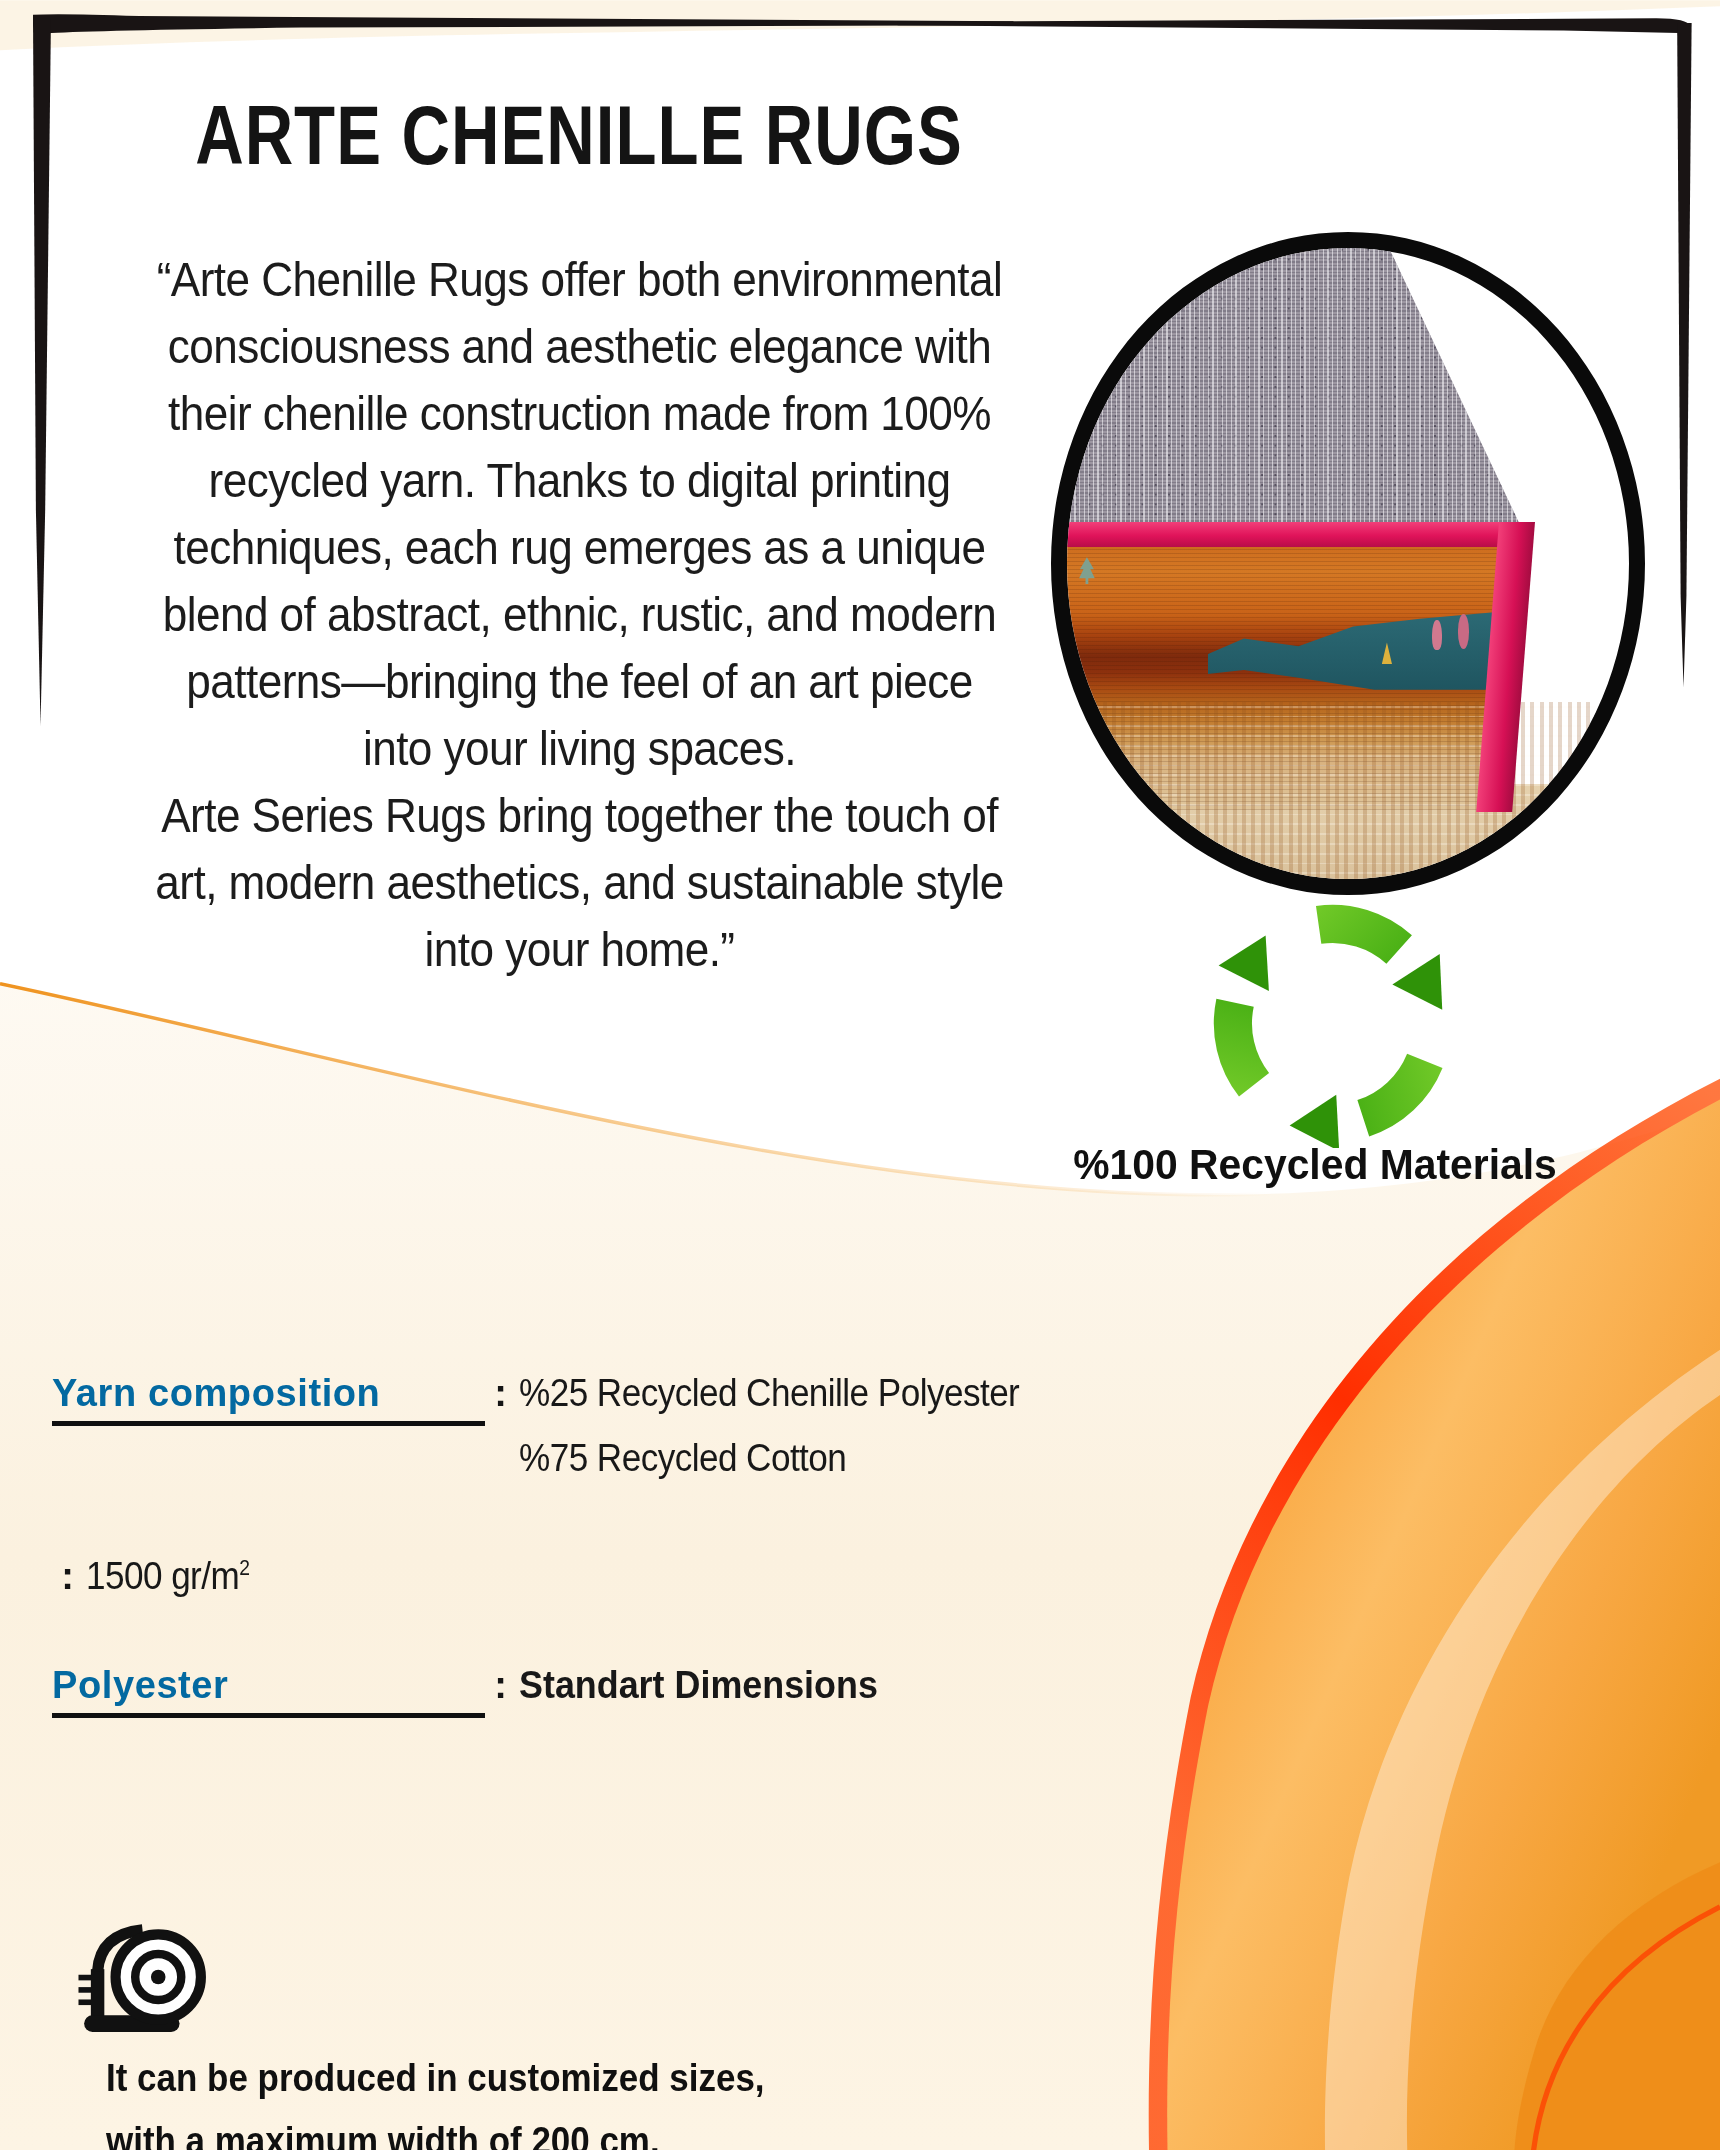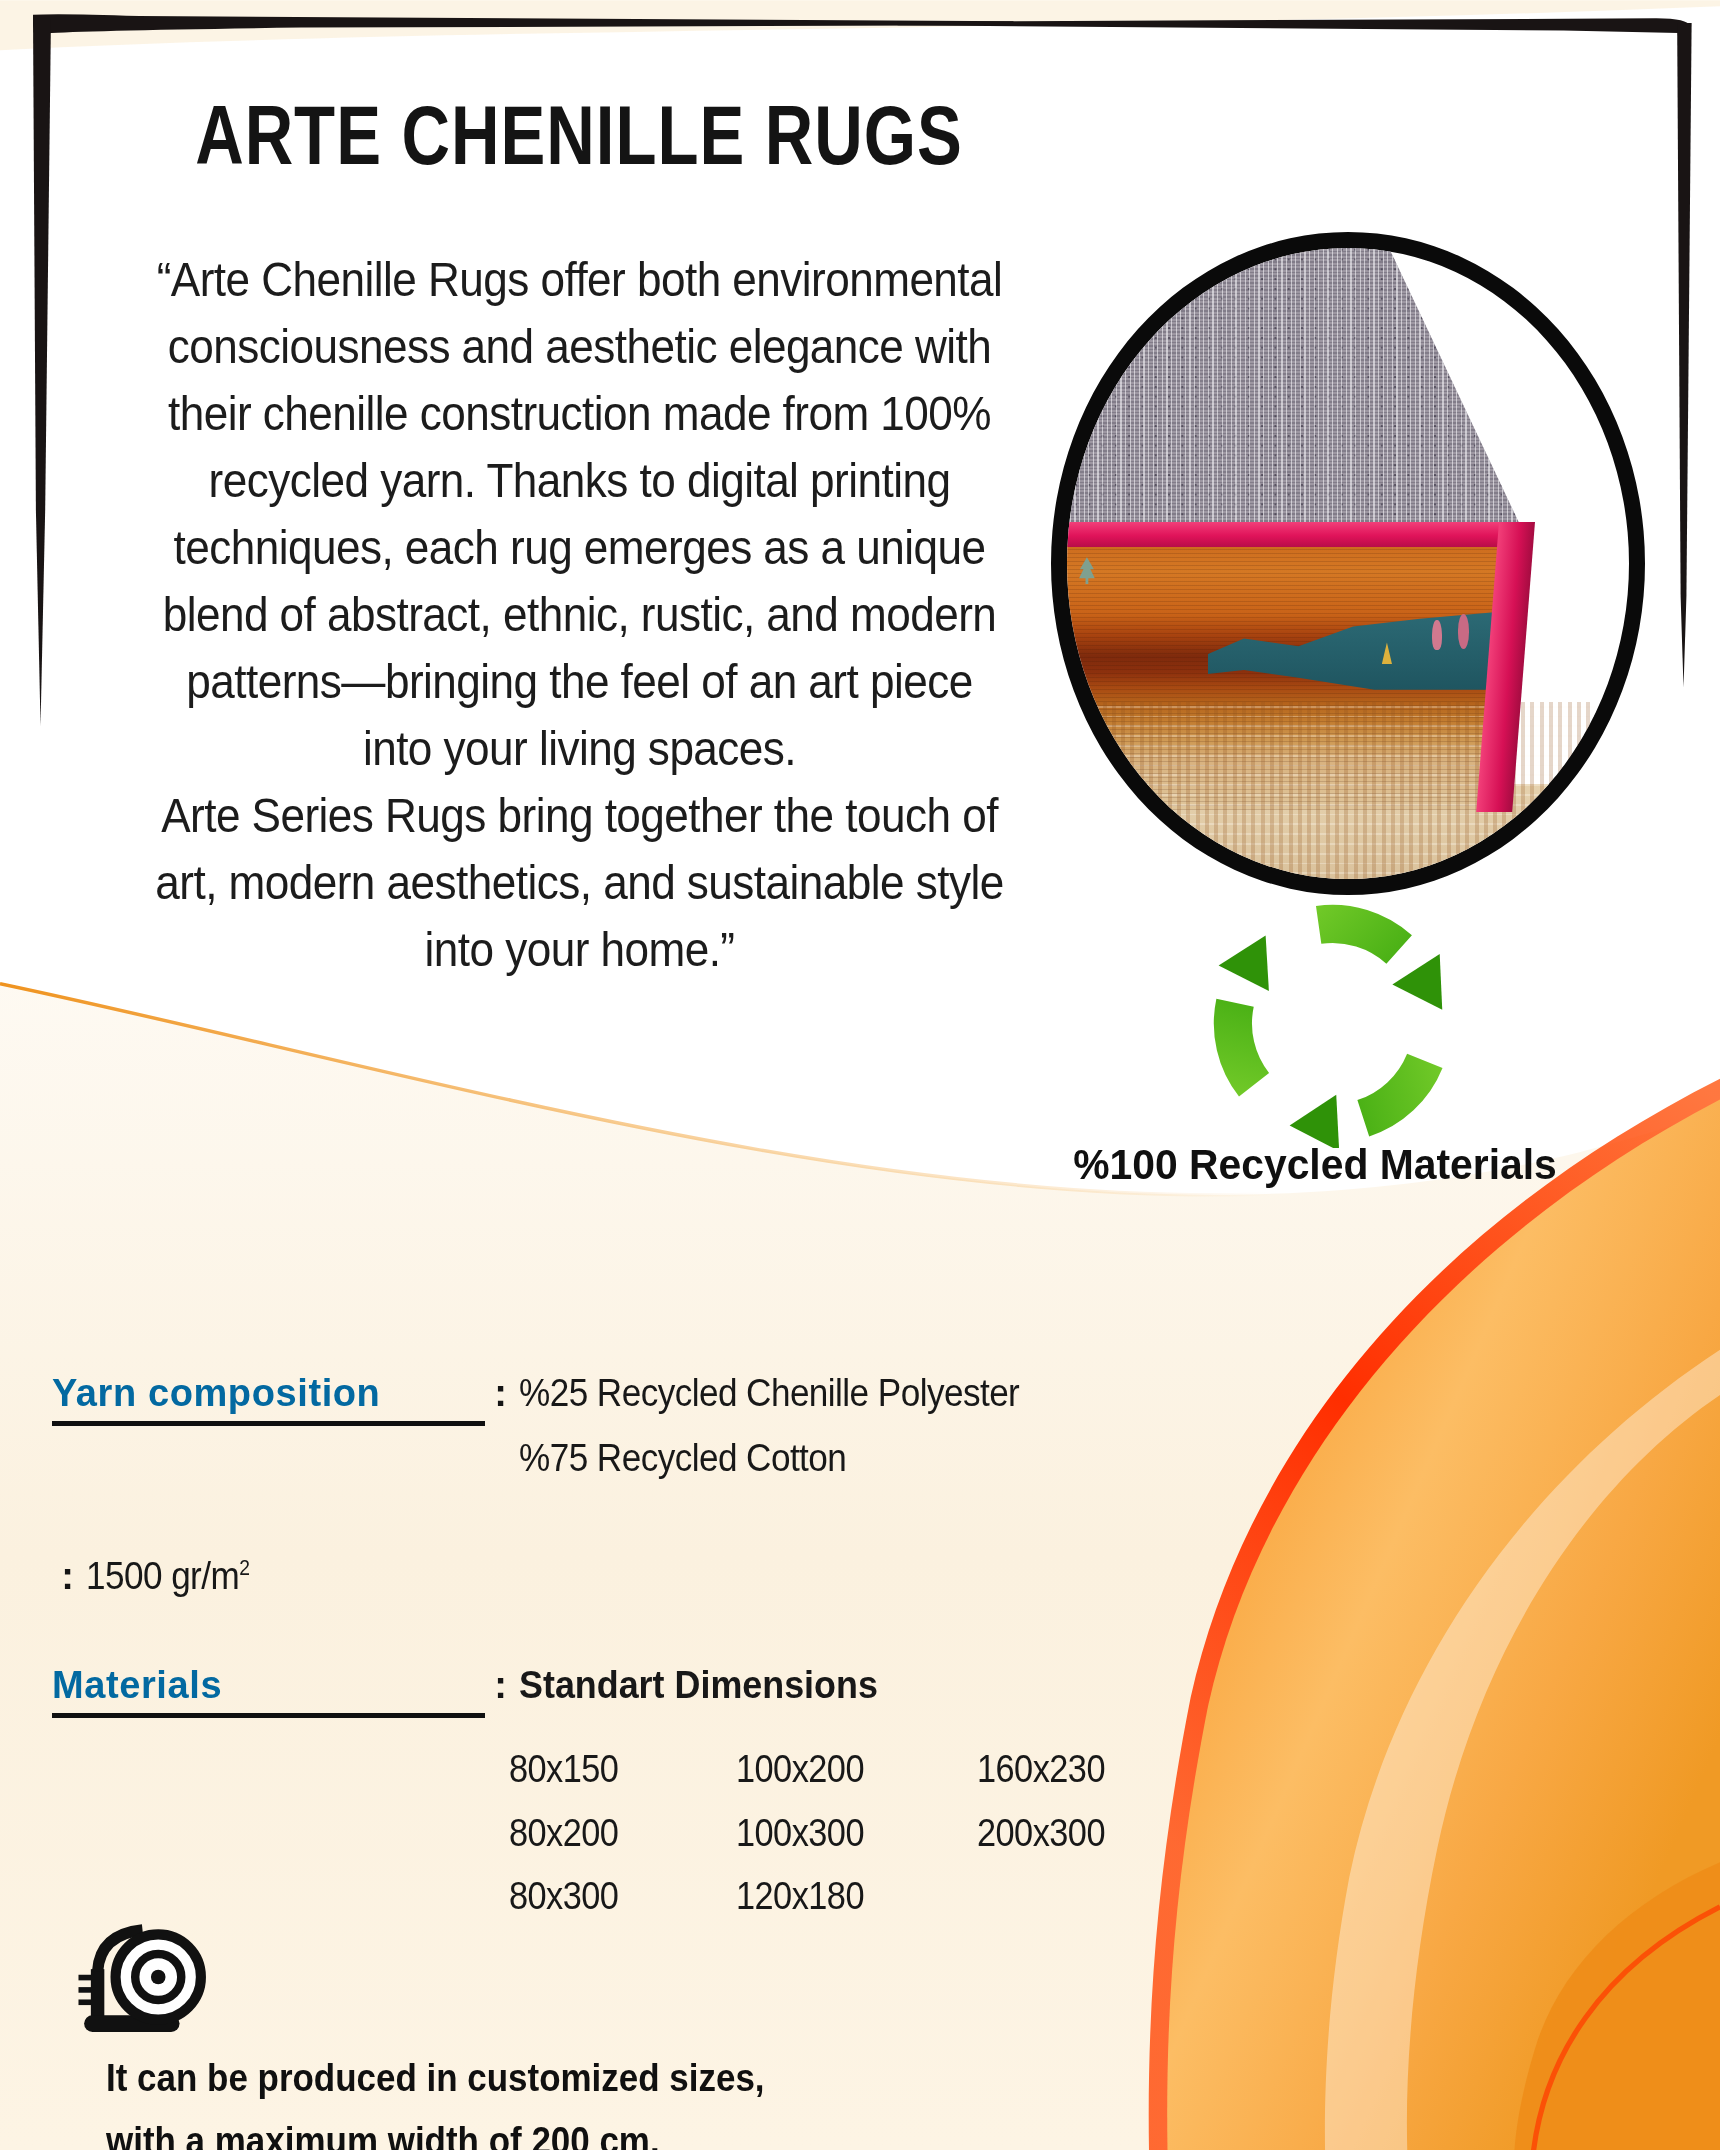--- a/index.html
+++ b/index.html
@@ -202,35 +202,25 @@
       <span class="spec-colon">:</span>
       <span class="spec-value"><span>%25 Recycled Chenille Polyester</span><br><span>%75 Recycled Cotton</span></span>
     </div>
 
     <div class="spec-row" id="row-weight">
       <span class="spec-colon">:</span>
       <span class="spec-value"><span>1500 gr/m</span><sup>2</sup></span>
     </div>
 
     <div class="spec-row" id="row-dimensions">
-      <span class="spec-label">Materials</span>
+      <span class="spec-label">Polyester</span>
       <span class="spec-colon">:</span>
       <span class="spec-value bold">Standart Dimensions</span>
     </div>
 
-    <div class="sizes-grid">
-      <span class="size-item">80x150</span>
-      <span class="size-item">100x200</span>
-      <span class="size-item">160x230</span>
-      <span class="size-item">80x200</span>
-      <span class="size-item">100x300</span>
-      <span class="size-item">200x300</span>
-      <span class="size-item">80x300</span>
-      <span class="size-item">120x180</span>
-    </div>
 
     <div class="custom-note">
       <svg class="tape-icon" viewBox="0 0 260 220" xmlns="http://www.w3.org/2000/svg" aria-hidden="true">
         <rect x="8" y="106" width="24" height="10" fill="#111"></rect>
         <rect x="8" y="128" width="24" height="10" fill="#111"></rect>
         <rect x="8" y="150" width="24" height="10" fill="#111"></rect>
         <rect x="30" y="96" width="24" height="92" fill="#111"></rect>
         <path d="M42,100 Q46,34 122,26" stroke="#111" stroke-width="20" fill="none"></path>
         <rect x="18" y="178" width="170" height="30" rx="15" fill="#111"></rect>
         <circle cx="150" cy="110" r="76" fill="#fff" stroke="#111" stroke-width="18"></circle>

